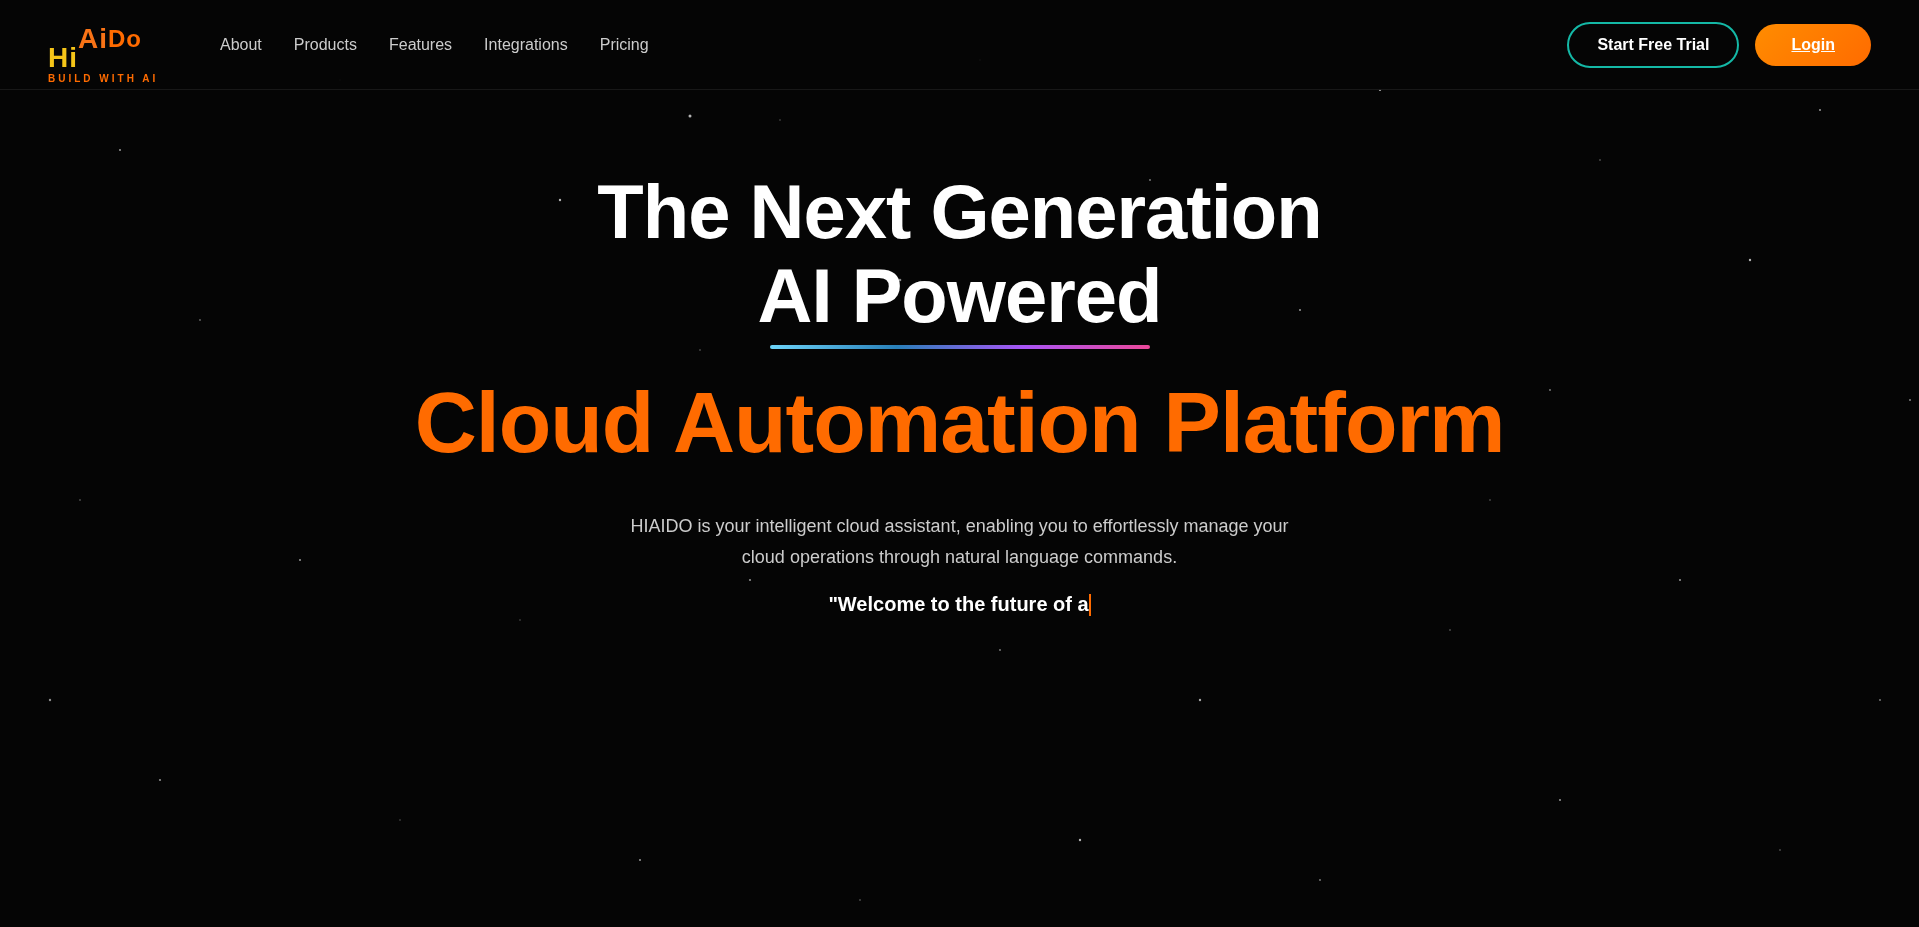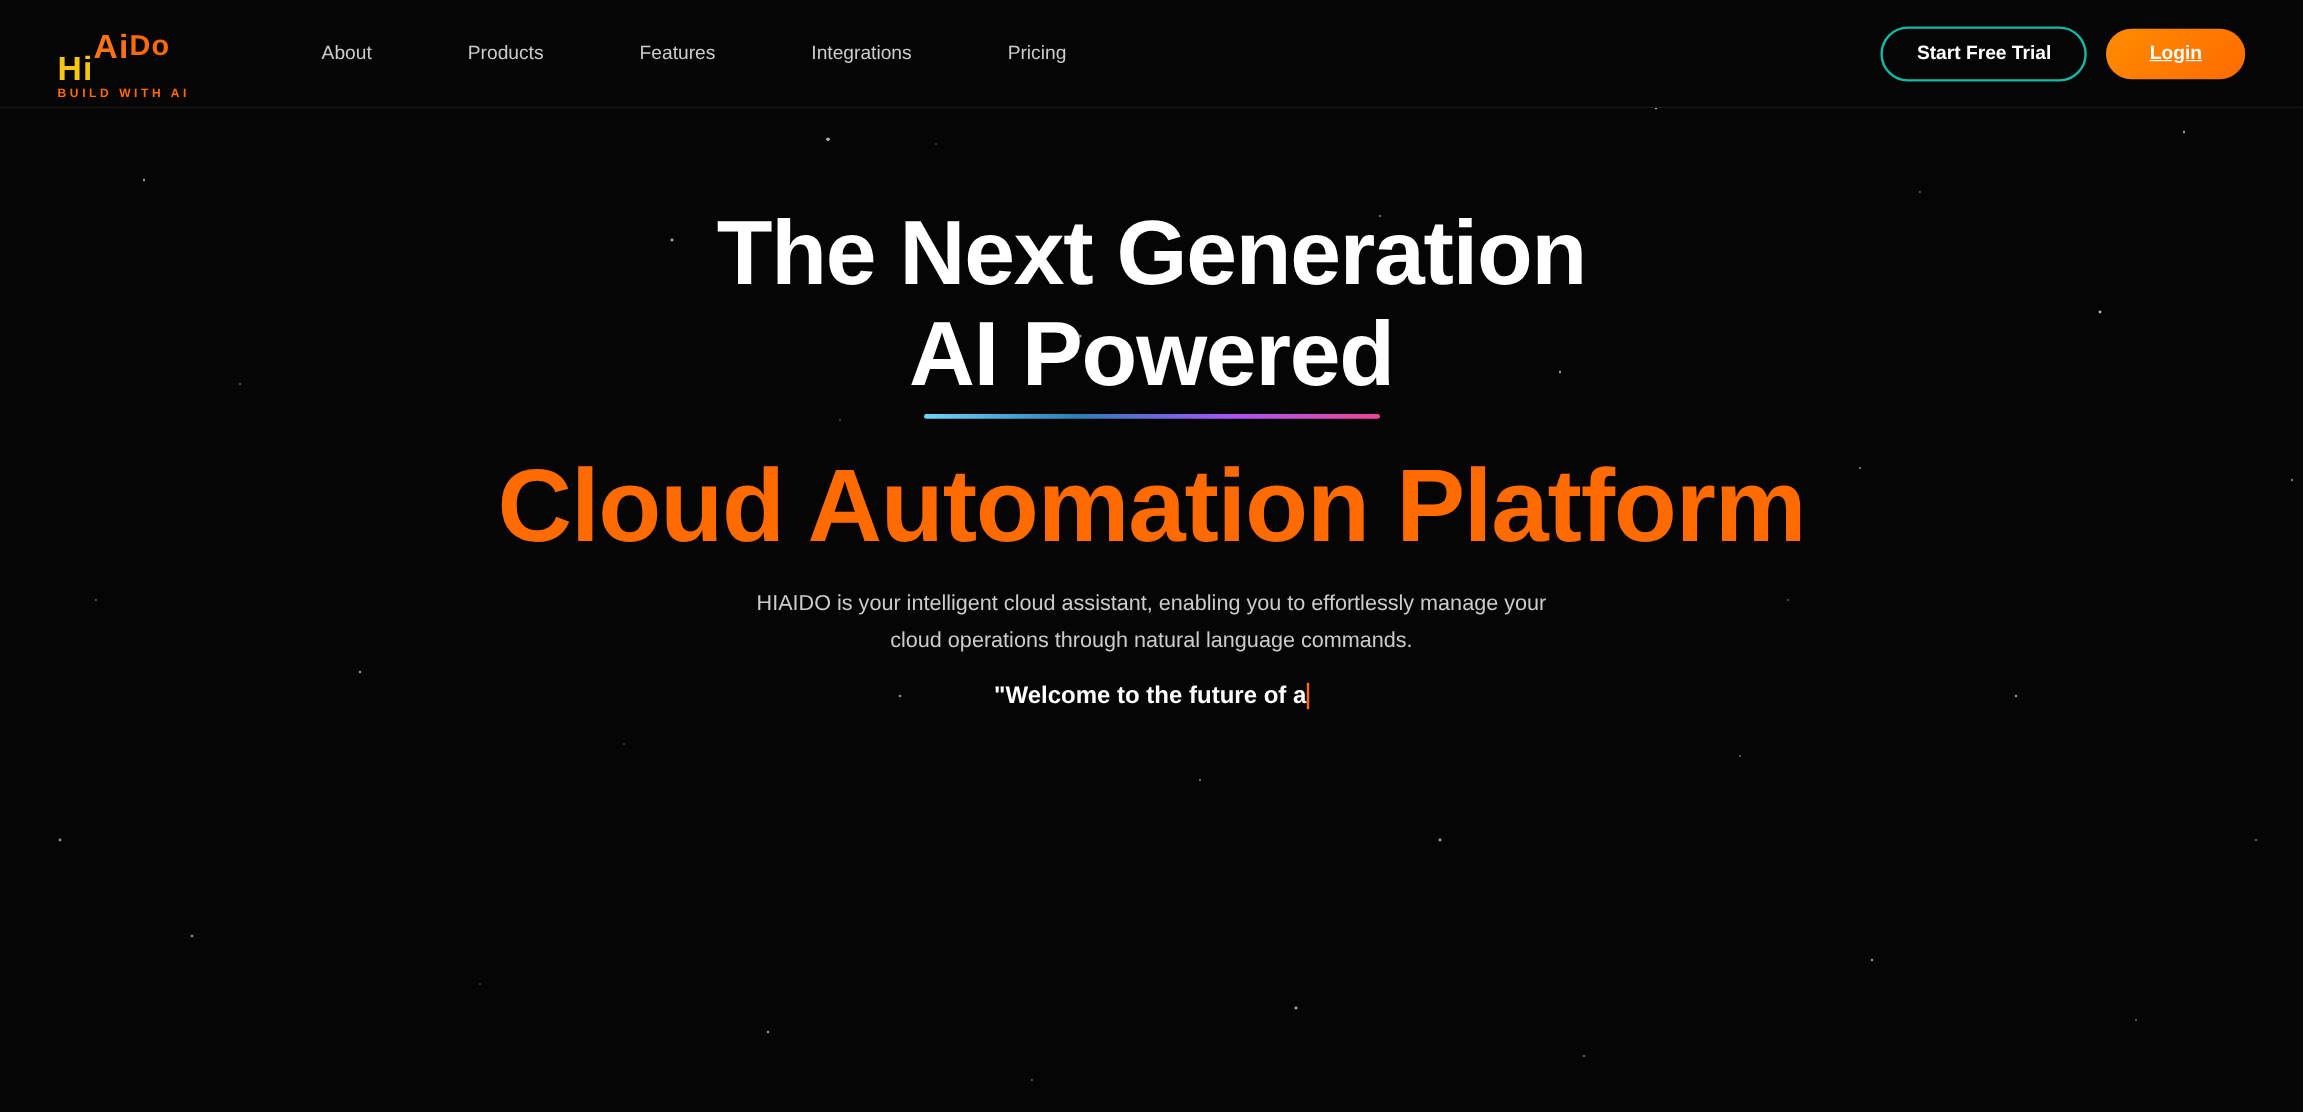--- a/index.html
+++ b/index.html
@@ -68,21 +68,20 @@
       gap: 32px;
       list-style: none;
     }
 
     .nav-links li a {
       color: #ccc;
       text-decoration: none;
       font-size: 16px;
       font-weight: 400;
       transition: color 0.2s;
-      margin-left: 48px;
     }
 
     .nav-right {
       display: flex;
       align-items: center;
       gap: 16px;
     }
 
     .btn-trial {
       padding: 12px 28px;
@@ -135,21 +134,21 @@
       border-radius: 2px;
       margin: 8px auto 28px;
     }
 
     .hero-title-orange {
       font-size: 86px;
       font-weight: 900;
       color: #ff6b00;
       line-height: 1.05;
       letter-spacing: -1px;
-      margin-bottom: 20px;
+      margin-bottom: 44px;
     }
 
     .hero-description {
       font-size: 18px;
       color: #ccc;
       max-width: 660px;
       line-height: 1.7;
       margin-bottom: 20px;
     }
 

